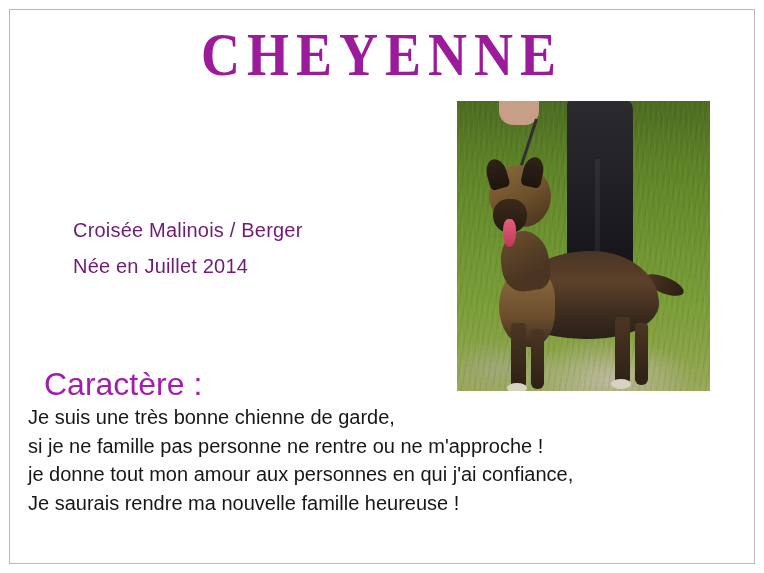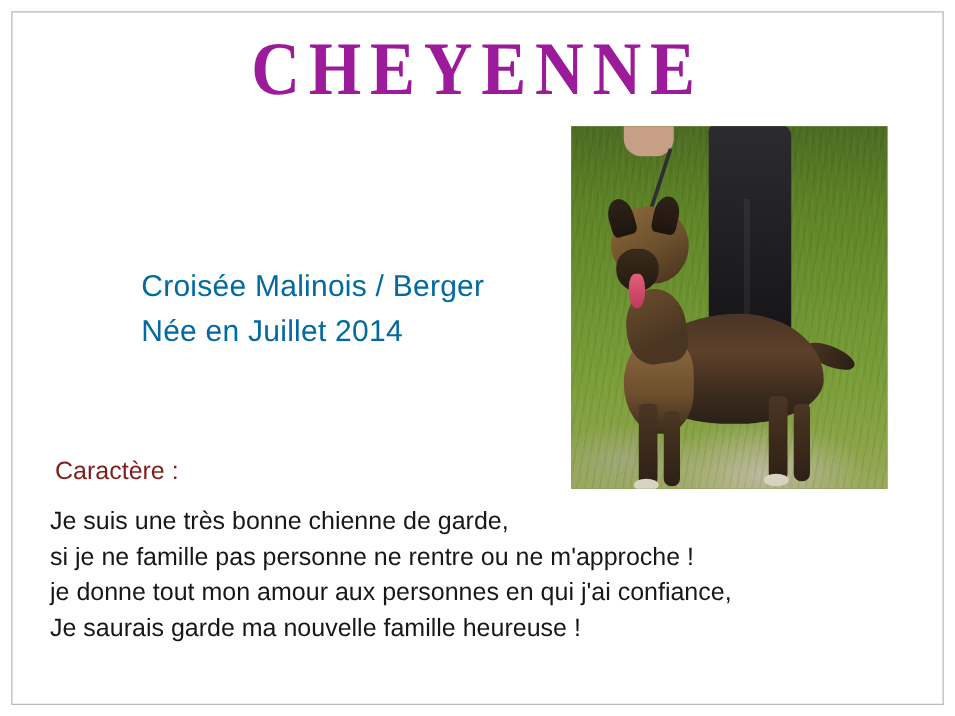--- a/index.html
+++ b/index.html
@@ -40,26 +40,25 @@
     font-weight: bold;
     letter-spacing: 7px;
     color: #9b1b9b;
     transform: scaleY(1.12);
     transform-origin: top center;
   }
   .breed-block {
     position: absolute;
     left: 73px;
     top: 212px;
-    color: #0369a1;
-    font-family: "Liberation Sans", sans-serif;
-    font-size: 24px;
+    color: #701a75;
+    font-family: "Liberation Sans", sans-serif;
+    font-size: 20px;
     line-height: 36px;
     white-space: nowrap;
-    margin-left: 40px;
   }
   .breed-block div {
     letter-spacing: 0.2px;
   }
   .photo-wrap {
     position: absolute;
     left: 457px;
     top: 101px;
     width: 253px;
     height: 290px;
@@ -211,27 +210,27 @@
     width: 42px;
     height: 16px;
     background: linear-gradient(90deg,#4b3622 0%, #2a1e14 100%);
     border-radius: 50%;
     transform: rotate(22deg);
   }
   .character-heading {
     position: absolute;
     left: 44px;
     top: 366px;
-    color: #7f1d1d;
-    font-size: 20px;
+    color: #a21caf;
+    font-size: 32px;
     font-family: "Liberation Sans", sans-serif;
   }
   .character-lines {
     position: absolute;
-    left: 40px;
+    left: 28px;
     top: 403px;
     width: 700px;
     color: #17171a;
     font-size: 20px;
     line-height: 28.5px;
     font-family: "Liberation Sans", sans-serif;
   }
   .character-lines div {
     white-space: nowrap;
   }
@@ -273,16 +272,16 @@
       <div class="dog-tongue"></div>
     </div>
   </div>
 
   <div class="character-heading">Caractère :</div>
 
   <div class="character-lines">
     <div>Je suis une très bonne chienne de garde,</div>
     <div>si je ne famille pas personne ne rentre ou ne m'approche !</div>
     <div>je donne tout mon amour aux personnes en qui j'ai confiance,</div>
-    <div>Je saurais garde ma nouvelle famille heureuse !</div>
+    <div>Je saurais rendre ma nouvelle famille heureuse !</div>
   </div>
 
 </div>
 
 </body></html>

